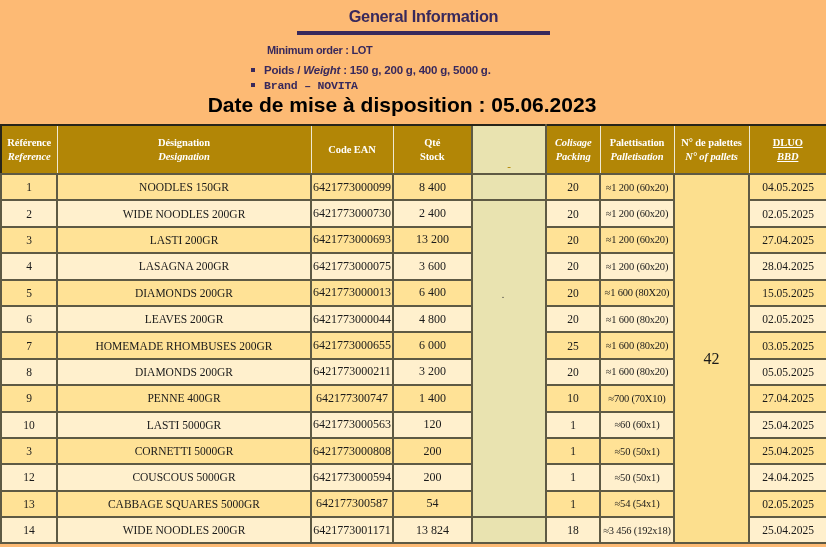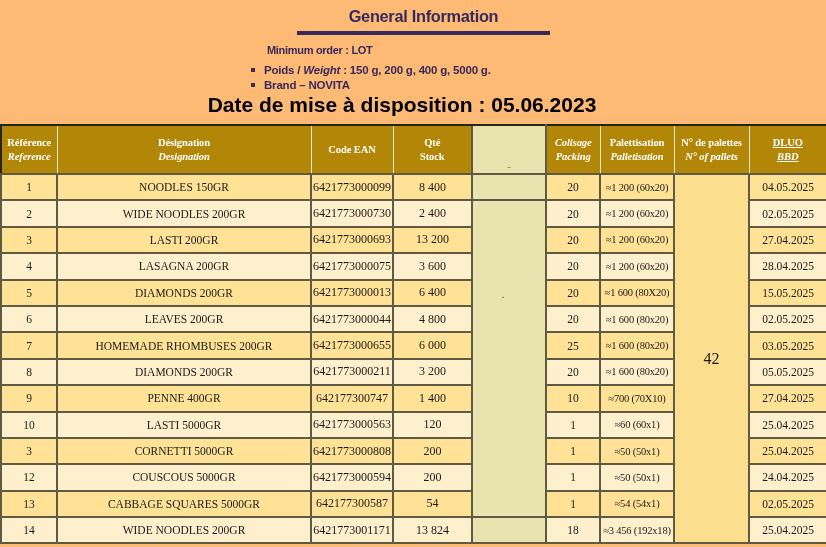--- a/index.html
+++ b/index.html
@@ -50,21 +50,21 @@
     white-space: nowrap;
   }
   .bullet-line .sq {
     display: inline-block;
     width: 4px; height: 4px;
     background: #38295c;
     margin-right: 9px;
     vertical-align: 2px;
   }
   .b1 { top: 64px; }
-  .b2 { top: 79px; }
+  .b2 { top: 79px; font-family: Liberation Mono, monospace; }
   .it { font-style: italic; }
   .date-line {
     position: absolute;
     left: 0; top: 93px; width: 804px;
     text-align: center;
     font-family: "Liberation Sans", sans-serif;
     font-weight: bold;
     font-size: 21px;
     color: #000000;
   }

